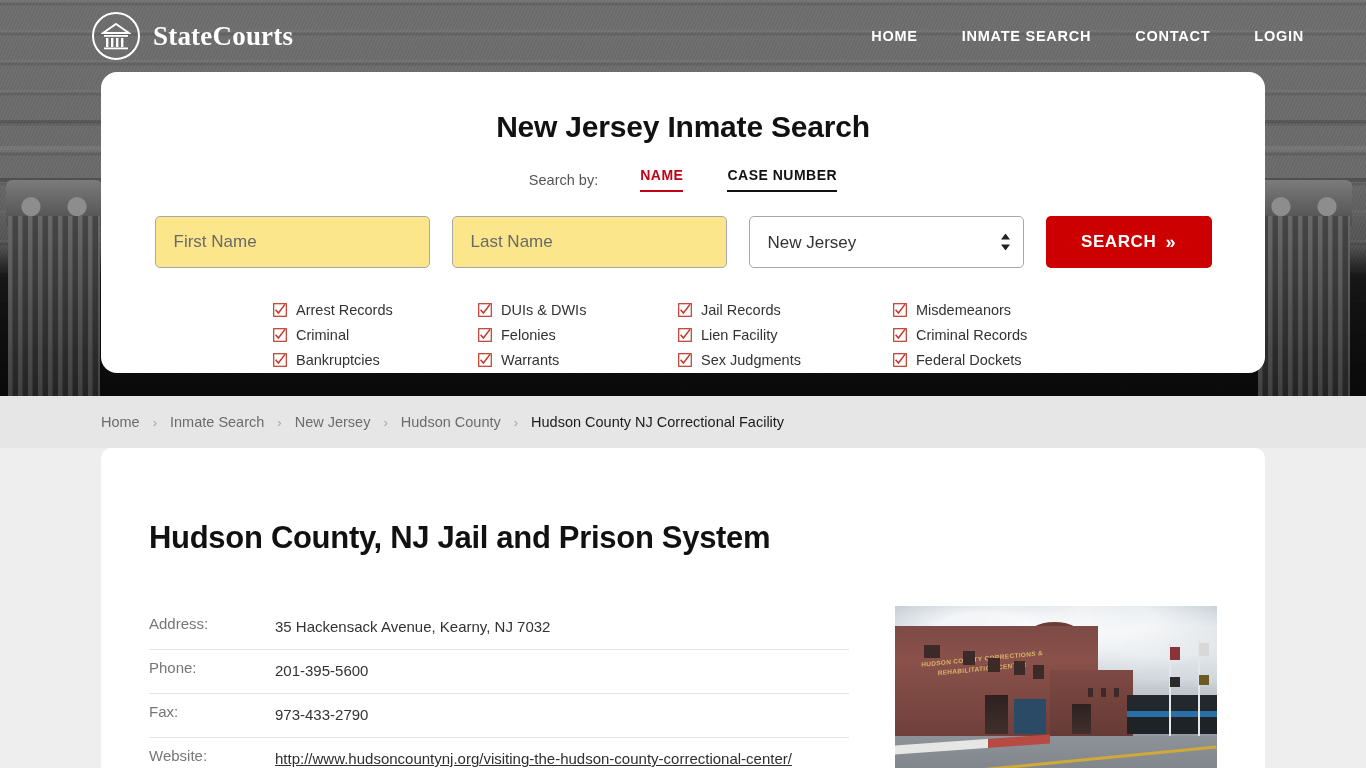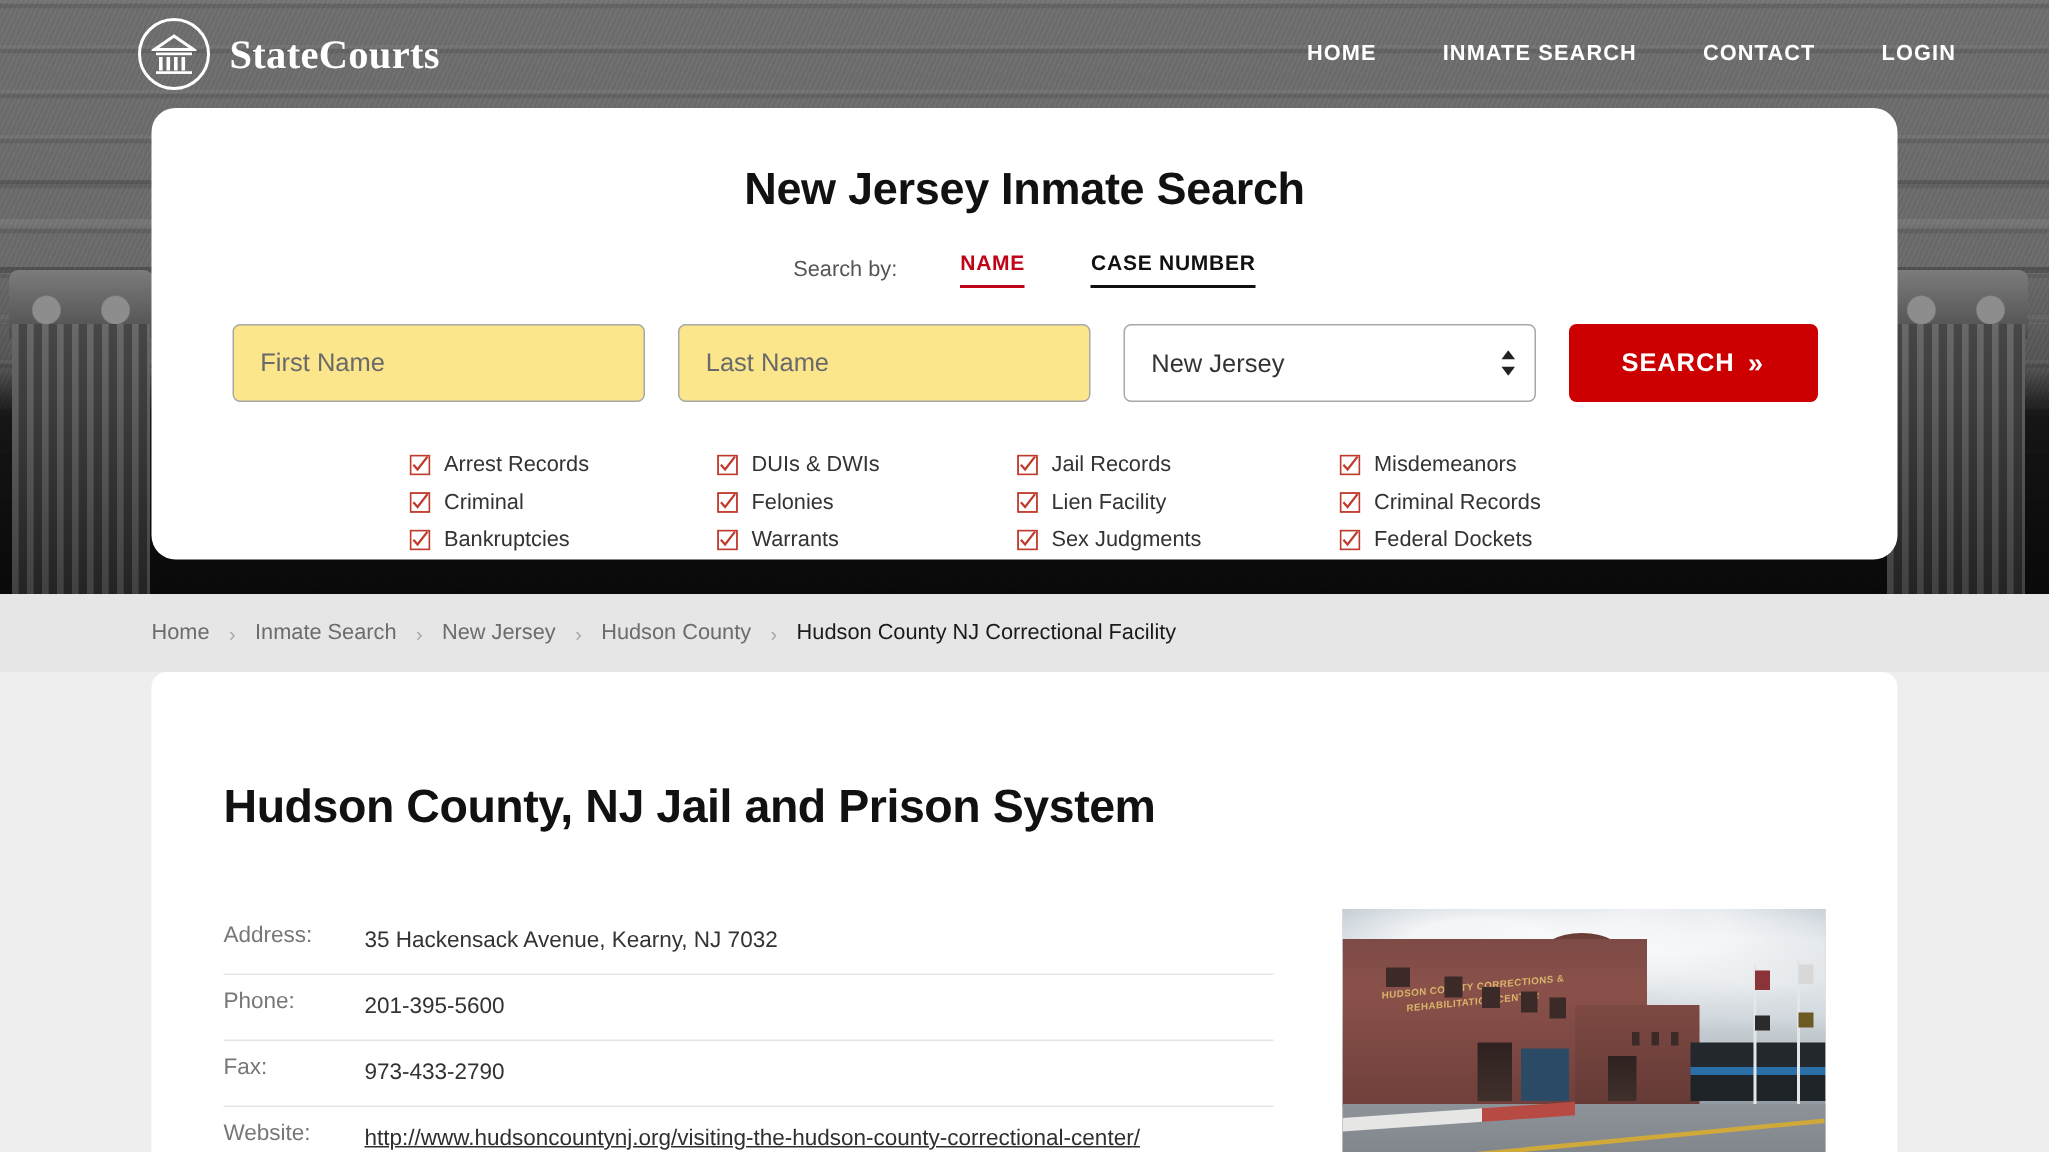--- a/index.html
+++ b/index.html
@@ -258,20 +258,21 @@
     letter-spacing: -0.3px;
     margin-top: 22px;
   }
   .body-row { display: flex; gap: 46px; margin-top: 50px; }
   .infotable { width: 700px; flex: none; }
   .irow {
     display: flex;
     border-bottom: 1px solid #e4e4e4;
     padding: 9px 0 10px;
     align-items: flex-start;
+    gap: 32px;
   }
   .irow .k {
     width: 94px; flex: none;
     font-size: 15px;
     color: #777777;
   }
   .irow .v {
     font-size: 15px;
     color: #333333;
     line-height: 1.6;

